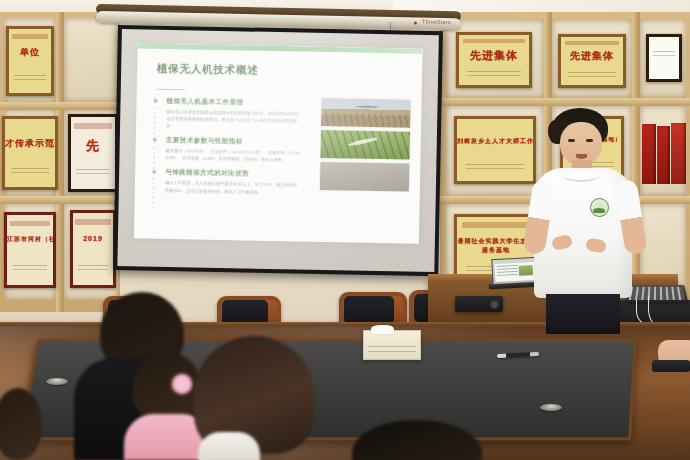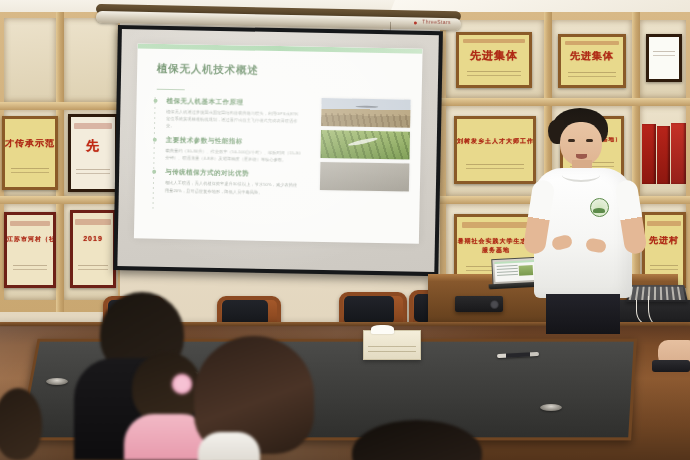--- a/index.html
+++ b/index.html
@@ -400,20 +400,25 @@
     <div class="shelf-cell" style="left:4px;top:6px;width:52px;height:84px;"></div>
     <div class="shelf-cell" style="left:64px;top:6px;width:54px;height:84px;"></div>
     <div class="shelf-cell" style="left:4px;top:98px;width:52px;height:86px;"></div>
     <div class="shelf-cell" style="left:64px;top:98px;width:54px;height:86px;"></div>
     <div class="shelf-cell" style="left:4px;top:192px;width:52px;height:96px;"></div>
     <div class="shelf-cell" style="left:64px;top:192px;width:54px;height:96px;"></div>
     <div class="divider" style="left:56px;top:0;width:8px;height:300px;"></div>
     <div class="divider h" style="left:0;top:90px;width:120px;height:8px;"></div>
     <div class="divider h" style="left:0;top:184px;width:120px;height:8px;"></div>
 
+    <div class="frame gold" style="left:6px;top:14px;width:48px;height:70px;">
+      <div class="cert-top"></div>
+      <div class="cert-big">单位</div>
+      <div class="cert-sub"></div>
+    </div>
 
     <div class="frame gold" style="left:2px;top:104px;width:56px;height:74px;">
       <div class="cert-big">才传承示范基地</div>
       <div class="cert-sub"></div>
     </div>
     <div class="frame dark" style="left:68px;top:102px;width:50px;height:78px;">
       <div class="cert-top"></div>
       <div class="cert-big" style="font-size:13px;color:#c22a14;">先</div>
       <div class="cert-sub"></div>
     </div>
@@ -469,25 +474,20 @@
     </div>
     <div class="books" style="left:202px;top:110px;width:44px;height:62px;">
       <div class="book" style="width:14px;height:60px;"></div>
       <div class="book" style="width:13px;height:58px;"></div>
       <div class="book" style="width:15px;height:61px;background:linear-gradient(180deg,#c53226,#96201a);"></div>
     </div>
 
     <div class="frame gold" style="left:14px;top:202px;width:84px;height:74px;">
       <div class="cert-top"></div>
       <div class="cert-big" style="font-size:6px;line-height:1.5;white-space:normal;">暑期社会实践大学生志愿服务基地</div>
-      <div class="cert-sub"></div>
-    </div>
-    <div class="frame gold" style="left:202px;top:200px;width:44px;height:76px;">
-      <div class="cert-top"></div>
-      <div class="cert-big" style="font-size:9px;">先进村</div>
       <div class="cert-sub"></div>
     </div>
   </div>
 
   <div class="roller-shadow"></div>
   <div class="screen-roller">
     <div class="roller-dot"></div>
     <div class="roller-brand">ThreeStars</div>
   </div>
   <div class="roller-cable"></div>

